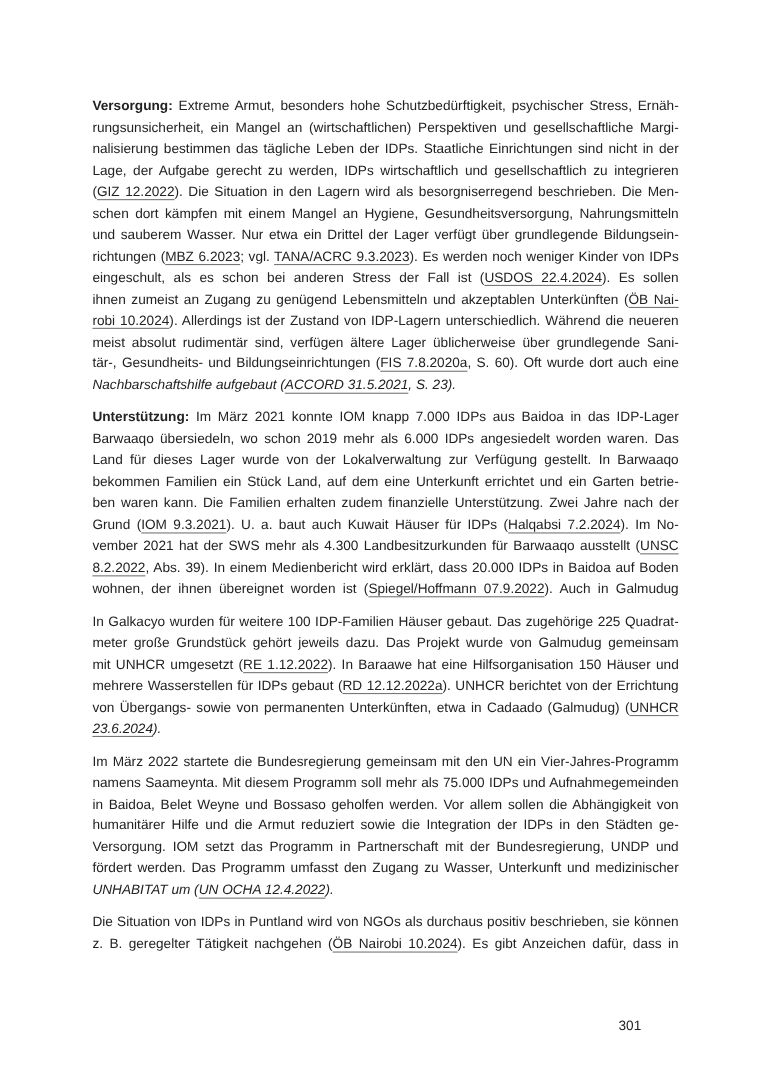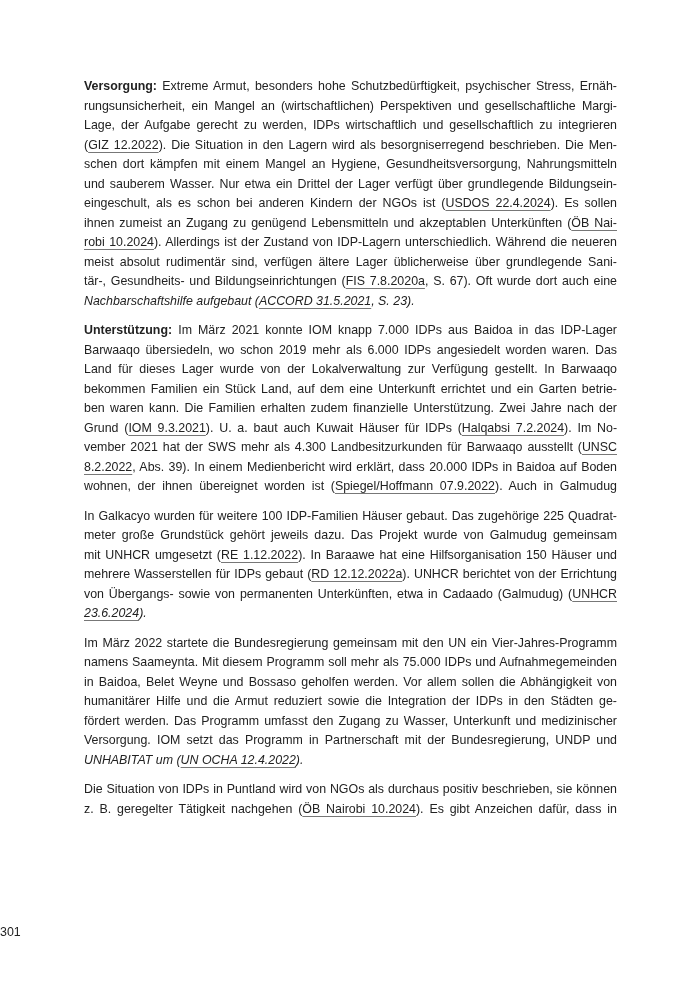--- a/index.html
+++ b/index.html
@@ -11,21 +11,21 @@
     height: 990px;
     background: #ffffff;
     position: relative;
     font-family: "Liberation Sans", "DejaVu Sans", sans-serif;
     color: #222222;
     overflow: hidden;
   }
   .content {
     position: absolute;
     left: 84px;
-    top: 77px;
+    top: 87px;
     width: 533px;
     font-size: 12.4px;
     line-height: 19.5px;
   }
   .para {
     margin: 0 0 10px 0;
   }
   .line {
     text-align: justify;
     text-align-last: justify;
@@ -41,43 +41,45 @@
     text-decoration: underline;
     text-decoration-color: #777777;
     text-decoration-thickness: 1px;
     text-underline-offset: 2.5px;
   }
   .footer {
     position: absolute;
     top: 923px;
     left: 0;
     width: 583px;
-    text-align: left;
+    text-align: right;
     font-size: 12.4px;
     line-height: 19.5px;
     color: #222222;
   }
 </style>
 </head>
 <body>
 
 <div class="page">
   <main class="content" id="content">
       <div class="para">
         <div class="line"><span class="run-b">Versorgung:</span><span class="run-n"> Extreme Armut, besonders hohe Schutzbedürftigkeit, psychischer Stress, Ernäh-</span></div>
         <div class="line"><span class="run-n">rungsunsicherheit, ein Mangel an (wirtschaftlichen) Perspektiven und gesellschaftliche Margi-</span></div>
+        <div class="line"><span class="run-n">nalisierung bestimmen das tägliche Leben der IDPs. Staatliche Einrichtungen sind nicht in der</span></div>
         <div class="line"><span class="run-n">Lage, der Aufgabe gerecht zu werden, IDPs wirtschaftlich und gesellschaftlich zu integrieren</span></div>
         <div class="line"><span class="run-n">(</span><span class="run-u">GIZ 12.2022</span><span class="run-n">). Die Situation in den Lagern wird als besorgniserregend beschrieben. Die Men-</span></div>
         <div class="line"><span class="run-n">schen dort kämpfen mit einem Mangel an Hygiene, Gesundheitsversorgung, Nahrungsmitteln</span></div>
         <div class="line"><span class="run-n">und sauberem Wasser. Nur etwa ein Drittel der Lager verfügt über grundlegende Bildungsein-</span></div>
-        <div class="line"><span class="run-n">eingeschult, als es schon bei anderen Kindern der NGOs ist (</span><span class="run-u">USDOS 22.4.2024</span><span class="run-n">). Es sollen</span></div>
+        <div class="line"><span class="run-n">richtungen (</span><span class="run-u">MBZ 6.2023</span><span class="run-n">; vgl. </span><span class="run-u">TANA/ACRC 9.3.2023</span><span class="run-n">). Es werden noch weniger Kinder von IDPs</span></div>
+        <div class="line"><span class="run-n">eingeschult, als es schon bei anderen Stress der Fall ist (</span><span class="run-u">USDOS 22.4.2024</span><span class="run-n">). Es sollen</span></div>
         <div class="line"><span class="run-n">ihnen zumeist an Zugang zu genügend Lebensmitteln und akzeptablen Unterkünften (</span><span class="run-u">ÖB Nai-</span></div>
         <div class="line"><span class="run-u">robi 10.2024</span><span class="run-n">). Allerdings ist der Zustand von IDP-Lagern unterschiedlich. Während die neueren</span></div>
         <div class="line"><span class="run-n">meist absolut rudimentär sind, verfügen ältere Lager üblicherweise über grundlegende Sani-</span></div>
-        <div class="line"><span class="run-n">tär-, Gesundheits- und Bildungseinrichtungen (</span><span class="run-u">FIS 7.8.2020a</span><span class="run-n">, S. 67). Oft wurde dort auch eine</span></div>
+        <div class="line"><span class="run-n">tär-, Gesundheits- und Bildungseinrichtungen (</span><span class="run-u">FIS 7.8.2020a</span><span class="run-n">, S. 60). Oft wurde dort auch eine</span></div>
         <div class="line line-end"><span class="run-n">Nachbarschaftshilfe aufgebaut (</span><span class="run-u">ACCORD 31.5.2021</span><span class="run-n">, S. 23).</span></div>
       </div>
       <div class="para">
         <div class="line"><span class="run-b">Unterstützung:</span><span class="run-n"> Im März 2021 konnte IOM knapp 7.000 IDPs aus Baidoa in das IDP-Lager</span></div>
         <div class="line"><span class="run-n">Barwaaqo übersiedeln, wo schon 2019 mehr als 6.000 IDPs angesiedelt worden waren. Das</span></div>
         <div class="line"><span class="run-n">Land für dieses Lager wurde von der Lokalverwaltung zur Verfügung gestellt. In Barwaaqo</span></div>
         <div class="line"><span class="run-n">bekommen Familien ein Stück Land, auf dem eine Unterkunft errichtet und ein Garten betrie-</span></div>
         <div class="line"><span class="run-n">ben waren kann. Die Familien erhalten zudem finanzielle Unterstützung. Zwei Jahre nach der</span></div>
         <div class="line"><span class="run-n">Grund (</span><span class="run-u">IOM 9.3.2021</span><span class="run-n">). U. a. baut auch Kuwait Häuser für IDPs (</span><span class="run-u">Halqabsi 7.2.2024</span><span class="run-n">). Im No-</span></div>
         <div class="line"><span class="run-n">vember 2021 hat der SWS mehr als 4.300 Landbesitzurkunden für Barwaaqo ausstellt (</span><span class="run-u">UNSC</span></div>
@@ -90,22 +92,22 @@
         <div class="line"><span class="run-n">mit UNHCR umgesetzt (</span><span class="run-u">RE 1.12.2022</span><span class="run-n">). In Baraawe hat eine Hilfsorganisation 150 Häuser und</span></div>
         <div class="line"><span class="run-n">mehrere Wasserstellen für IDPs gebaut (</span><span class="run-u">RD 12.12.2022a</span><span class="run-n">). UNHCR berichtet von der Errichtung</span></div>
         <div class="line"><span class="run-n">von Übergangs- sowie von permanenten Unterkünften, etwa in Cadaado (Galmudug) (</span><span class="run-u">UNHCR</span></div>
         <div class="line line-end"><span class="run-u">23.6.2024</span><span class="run-n">).</span></div>
       </div>
       <div class="para">
         <div class="line"><span class="run-n">Im März 2022 startete die Bundesregierung gemeinsam mit den UN ein Vier-Jahres-Programm</span></div>
         <div class="line"><span class="run-n">namens </span><span class="run-i">Saameynta</span><span class="run-n">. Mit diesem Programm soll mehr als 75.000 IDPs und Aufnahmegemeinden</span></div>
         <div class="line"><span class="run-n">in Baidoa, Belet Weyne und Bossaso geholfen werden. Vor allem sollen die Abhängigkeit von</span></div>
         <div class="line"><span class="run-n">humanitärer Hilfe und die Armut reduziert sowie die Integration der IDPs in den Städten ge-</span></div>
+        <div class="line"><span class="run-n">Versorgung. IOM setzt das Programm in Partnerschaft mit der Bundesregierung, UNDP und</span></div>
         <div class="line"><span class="run-n">fördert werden. Das Programm umfasst den Zugang zu Wasser, Unterkunft und medizinischer</span></div>
-        <div class="line"><span class="run-n">Versorgung. IOM setzt das Programm in Partnerschaft mit der Bundesregierung, UNDP und</span></div>
         <div class="line line-end"><span class="run-n">UNHABITAT um (</span><span class="run-u">UN OCHA 12.4.2022</span><span class="run-n">).</span></div>
       </div>
       <div class="para">
         <div class="line"><span class="run-n">Die Situation von IDPs in Puntland wird von NGOs als durchaus positiv beschrieben, sie können</span></div>
         <div class="line"><span class="run-n">z. B. geregelter Tätigkeit nachgehen (</span><span class="run-u">ÖB Nairobi 10.2024</span><span class="run-n">). Es gibt Anzeichen dafür, dass in</span></div>
       </div>
     </main>
   <footer class="footer">
     <span>301</span>
   </footer>

